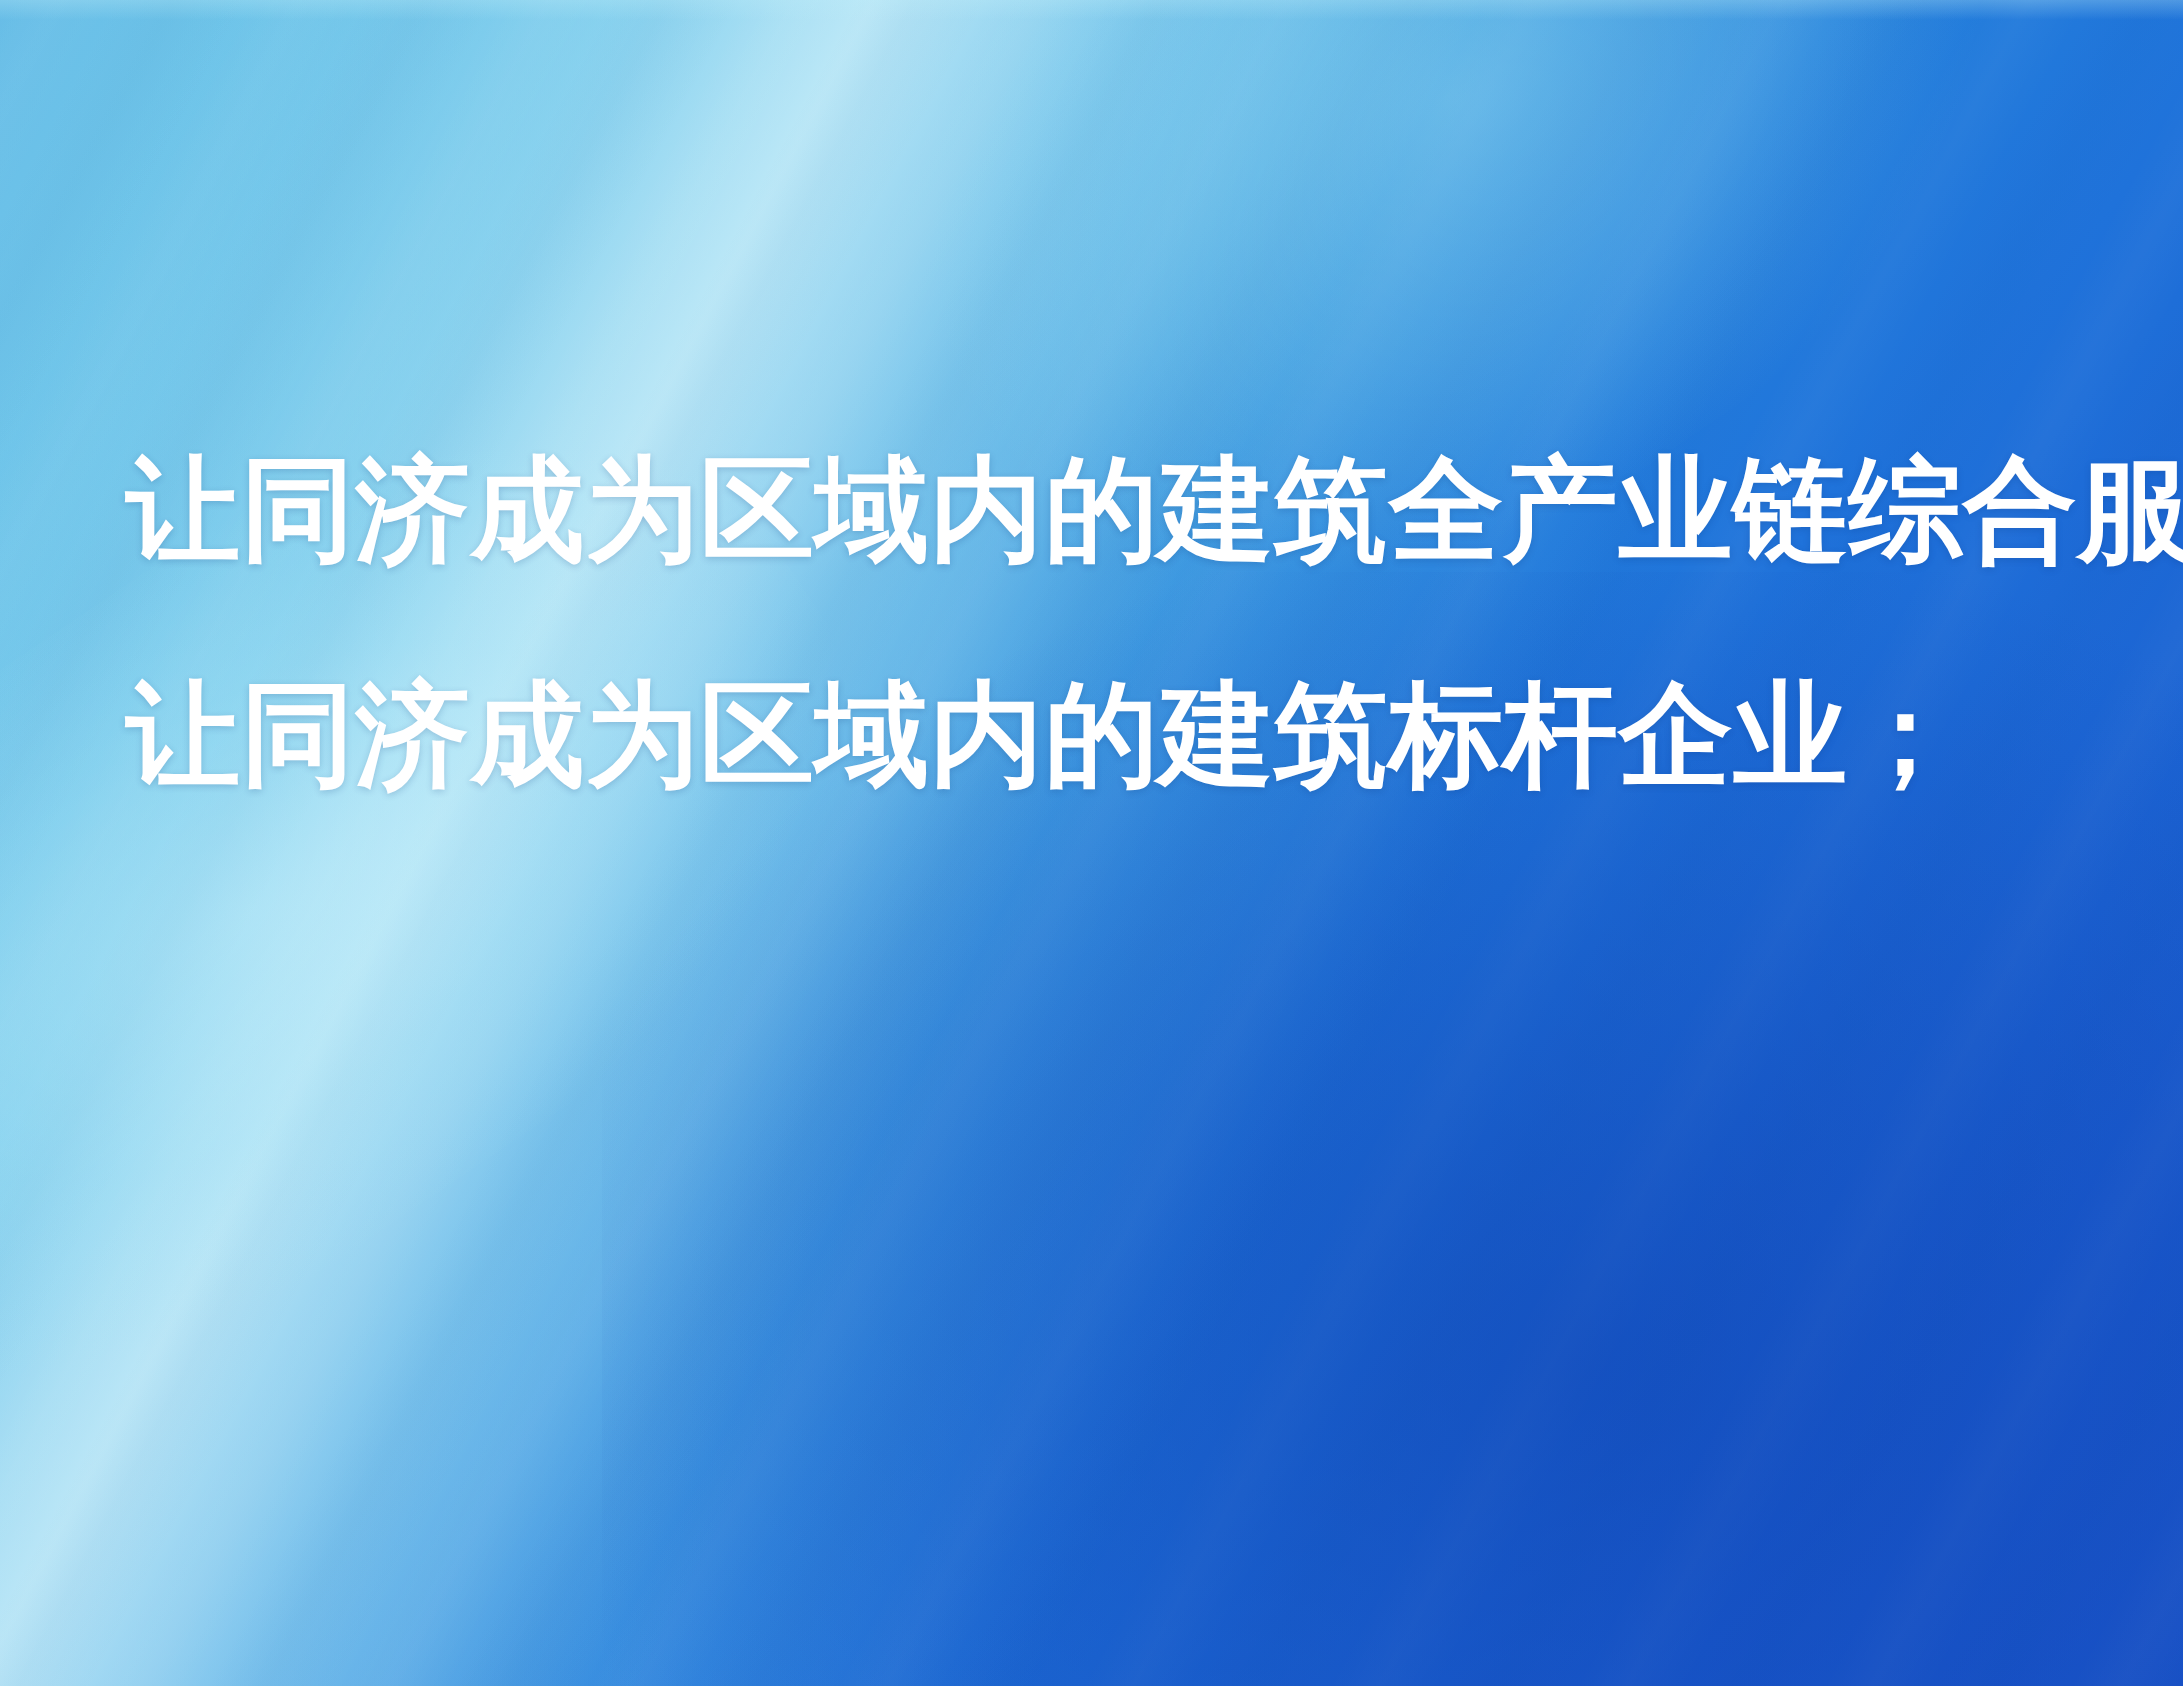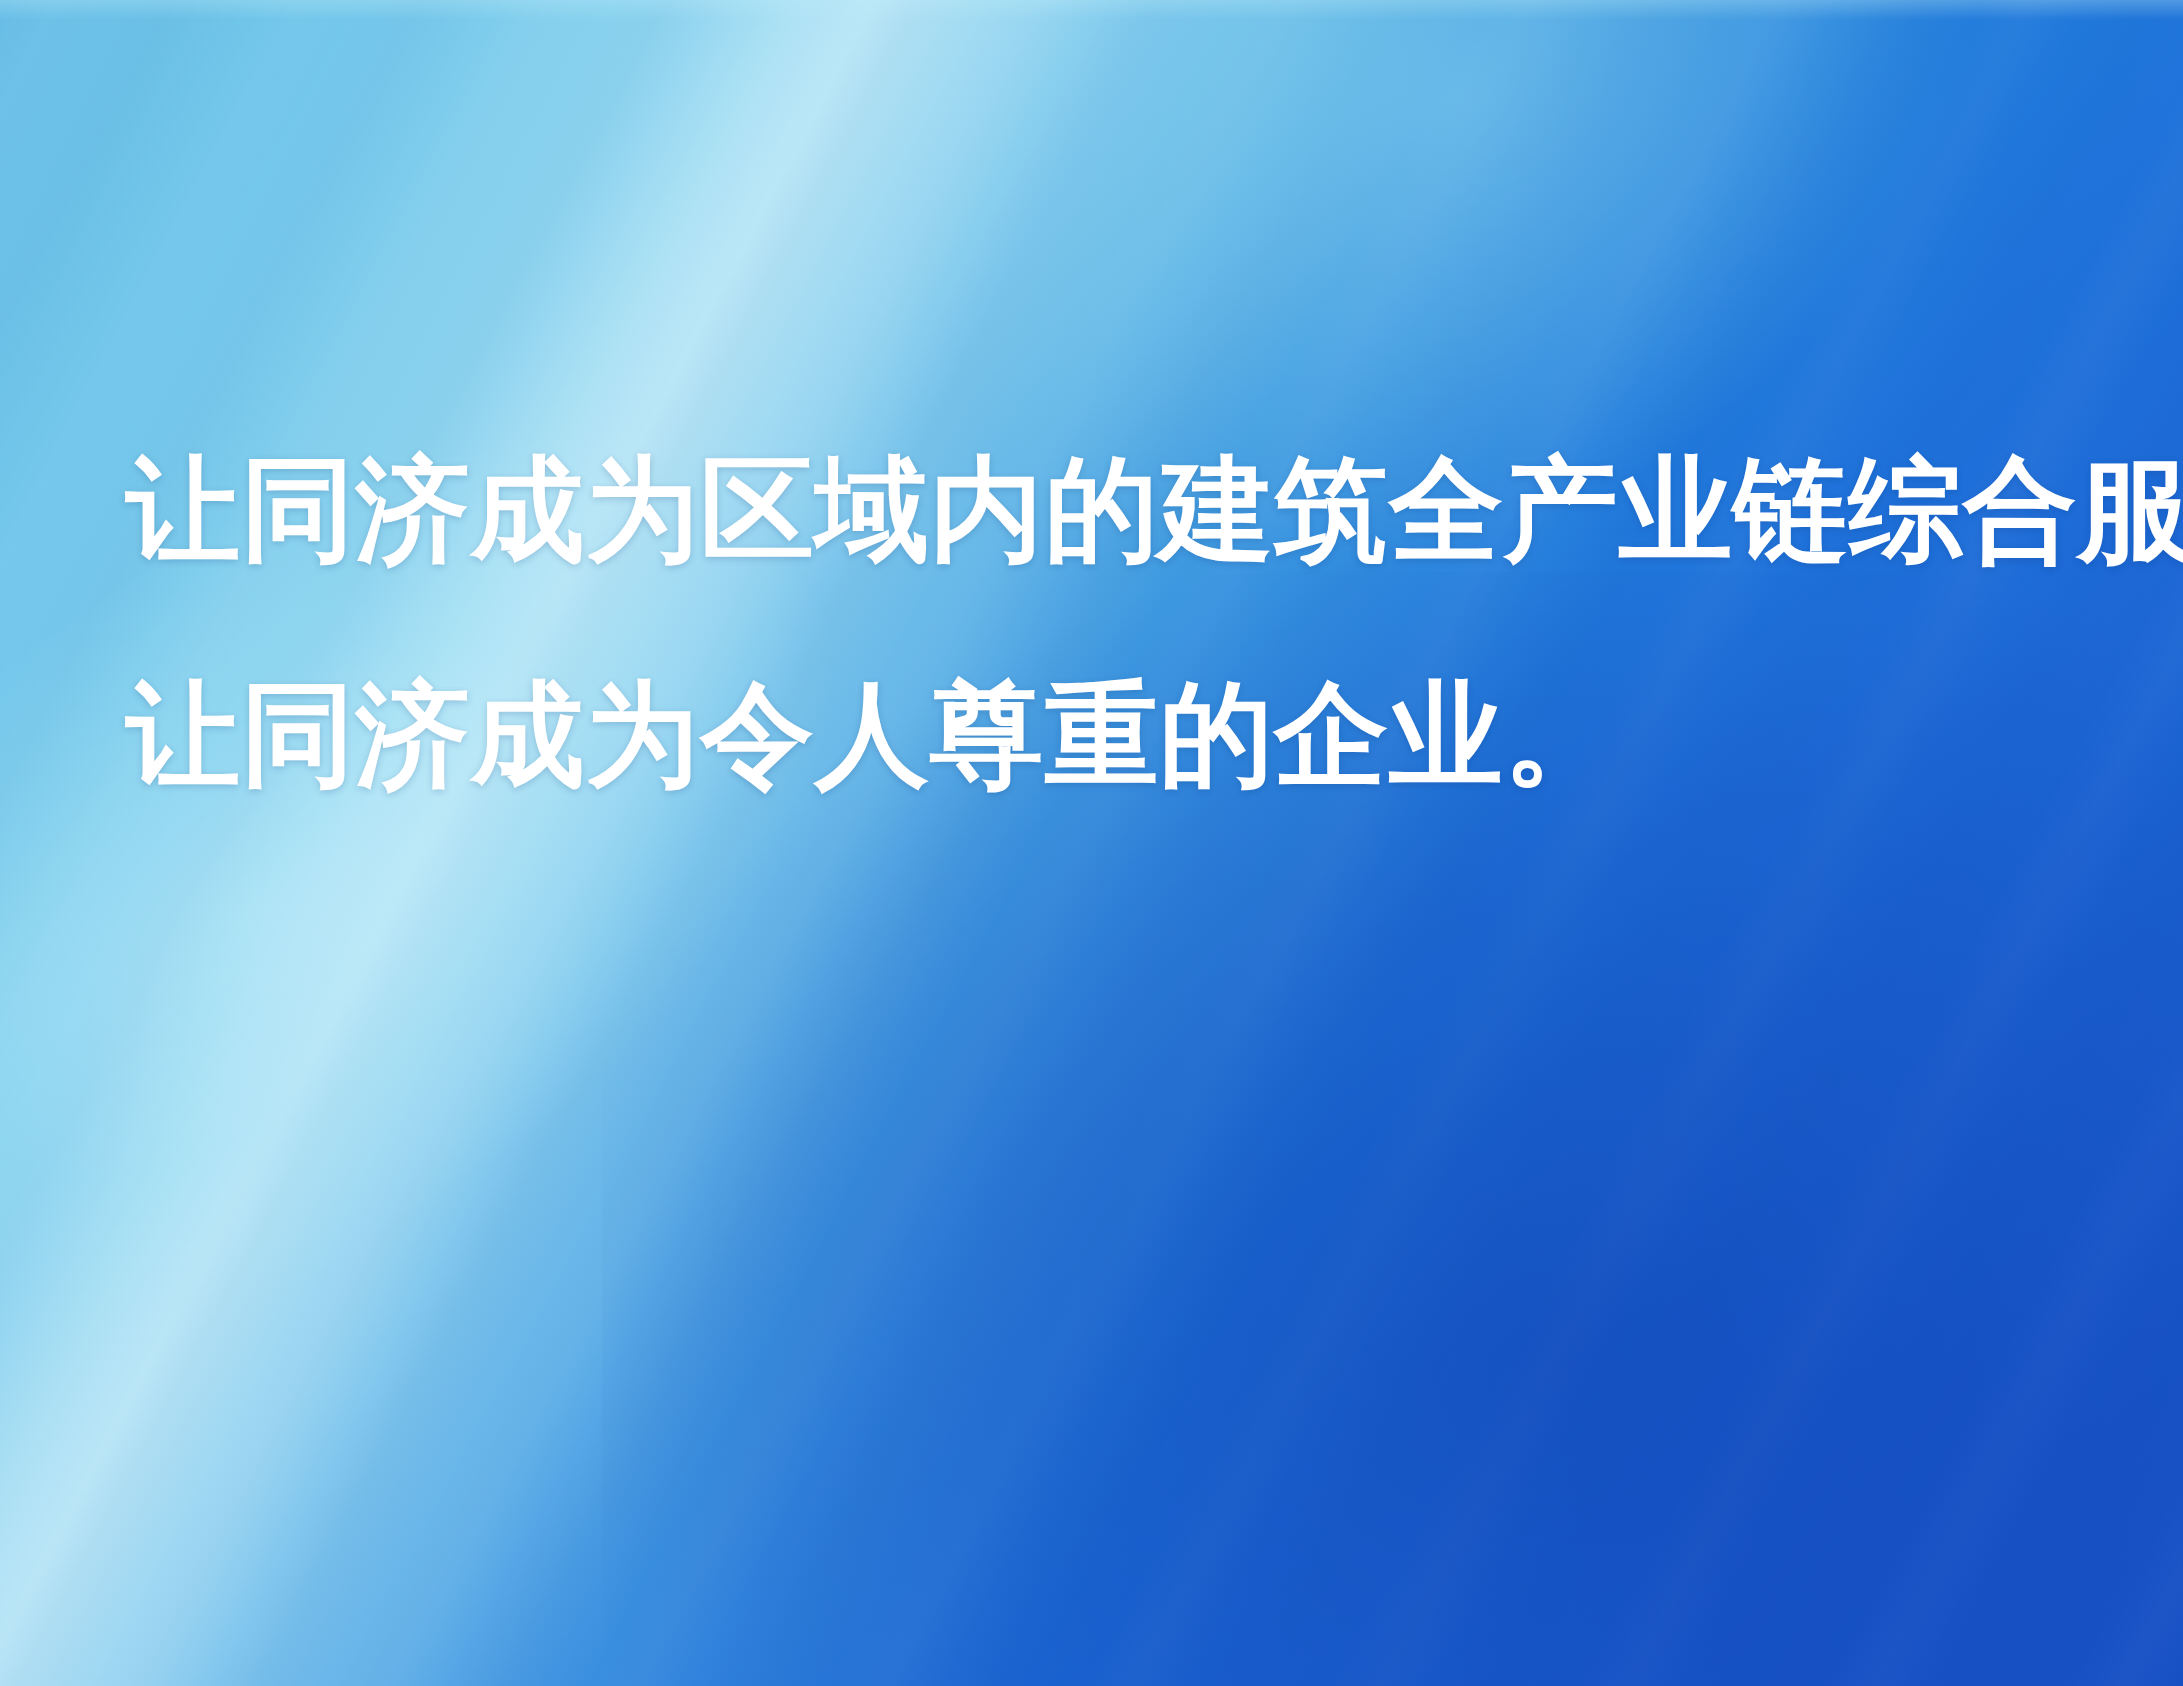--- a/index.html
+++ b/index.html
@@ -149,17 +149,17 @@
   <div class="streak-layer streak-a"></div>
   <div class="streak-layer streak-b"></div>
   <div class="streak-layer streak-c"></div>
   <div class="glow-tr"></div>
   <div class="glow-ml"></div>
   <div class="shade-br"></div>
   <div class="edge-top"></div>
 
   <div id="text-block">
     <p class="vision-line">让同济成为区域内的建筑全产业链综合服务商；</p>
-    <p class="vision-line">让同济成为令人尊重的企业。</p>
+    <p class="vision-line">让同济成为区域内的建筑标杆企业；</p>
   </div>
 
 </div>
 
 
 </body></html>

